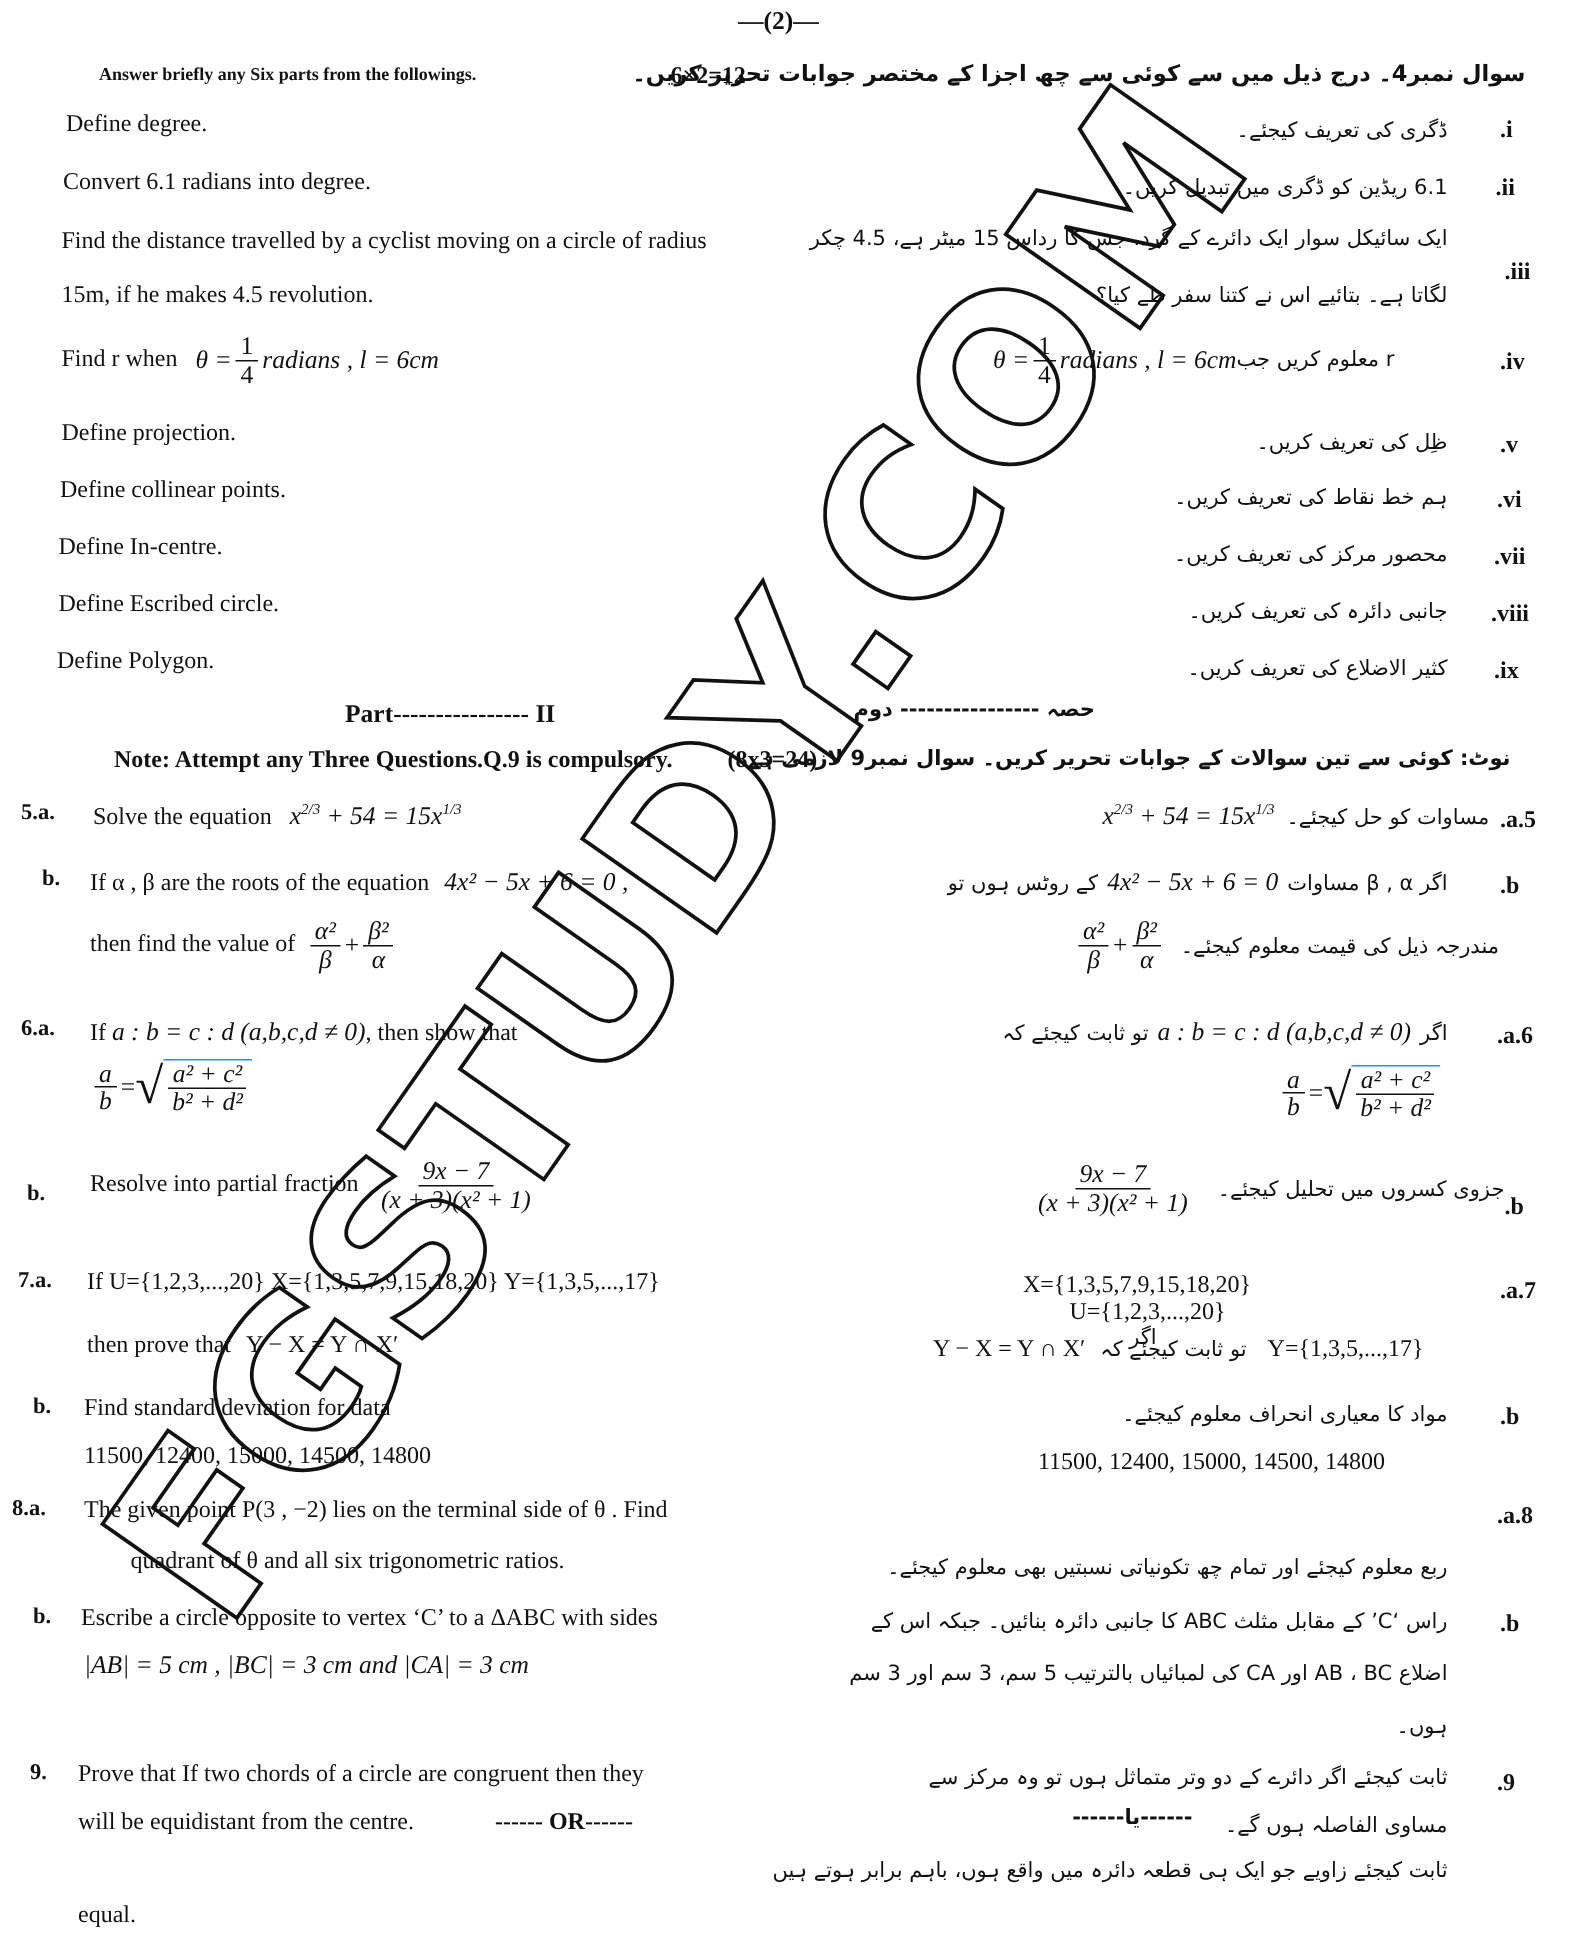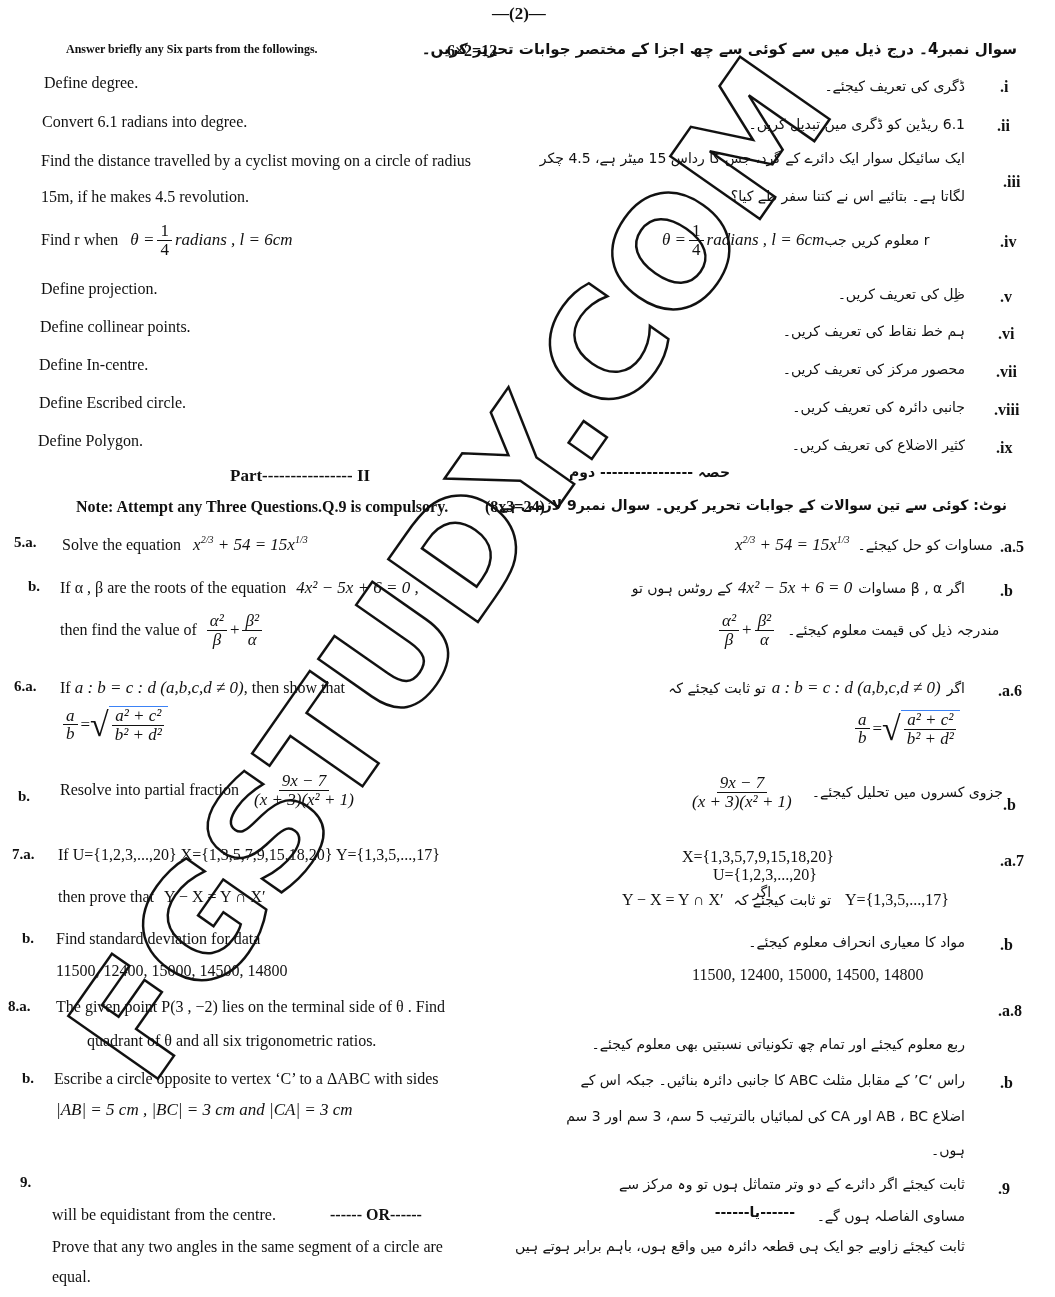--- a/index.html
+++ b/index.html
@@ -223,23 +223,23 @@
 
   <div class="abs num" style="left:22px; top:1070px;">b.</div>
   <div class="abs en" style="left:54px; top:1070px;">Escribe a circle opposite to vertex ‘C’ to a ΔABC  with sides</div>
   <div class="abs math" style="left:56px; top:1100px;">|AB| = 5 cm  ,  |BC| = 3 cm  and  |CA| = 3 cm</div>
   <div class="abs ur" style="right:90px; top:1072px;">راس ‘C’ کے مقابل مثلث ABC کا جانبی دائرہ بنائیں۔ جبکہ اس کے</div>
   <div class="abs en bold" style="left:1000px; top:1074px;">.b</div>
   <div class="abs ur" style="right:90px; top:1108px;">اضلاع AB ، BC اور CA کی لمبائیاں بالترتیب 5 سم، 3 سم اور 3 سم</div>
   <div class="abs ur" style="right:90px; top:1142px;">ہوں۔</div>
 
   <div class="abs num" style="left:20px; top:1174px;">9.</div>
+  <div class="abs en" style="left:52px; top:1174px;">Prove that If two chords of a circle are congruent then they</div>
   <div class="abs en" style="left:52px; top:1206px;">will be equidistant from the centre.</div>
   <div class="abs en bold" style="left:330px; top:1206px;">------ OR------</div>
-  <div class="abs en" style="left:52px; top:1238px;">Prove that any two angles in the same segment of a circle are</div>
   <div class="abs en" style="left:52px; top:1268px;">equal.</div>
   <div class="abs ur" style="right:90px; top:1176px;">ثابت کیجئے اگر دائرے کے دو وتر متماثل ہوں تو وہ مرکز سے</div>
   <div class="abs en bold" style="left:998px; top:1180px;">.9</div>
   <div class="abs ur" style="right:90px; top:1208px;">مساوی الفاصلہ ہوں گے۔</div>
   <div class="abs ur bold" style="right:260px; top:1204px;">------یا------</div>
   <div class="abs ur" style="right:90px; top:1238px;">ثابت کیجئے زاویے جو ایک ہی قطعہ دائرہ میں واقع ہوں، باہم برابر ہوتے ہیں</div>
 
   <svg class="watermark" viewBox="0 0 1055 1297">
     <text x="0" y="0" font-size="150" transform="translate(150 1090) rotate(-55)">FGSTUDY.COM</text>
   </svg>

